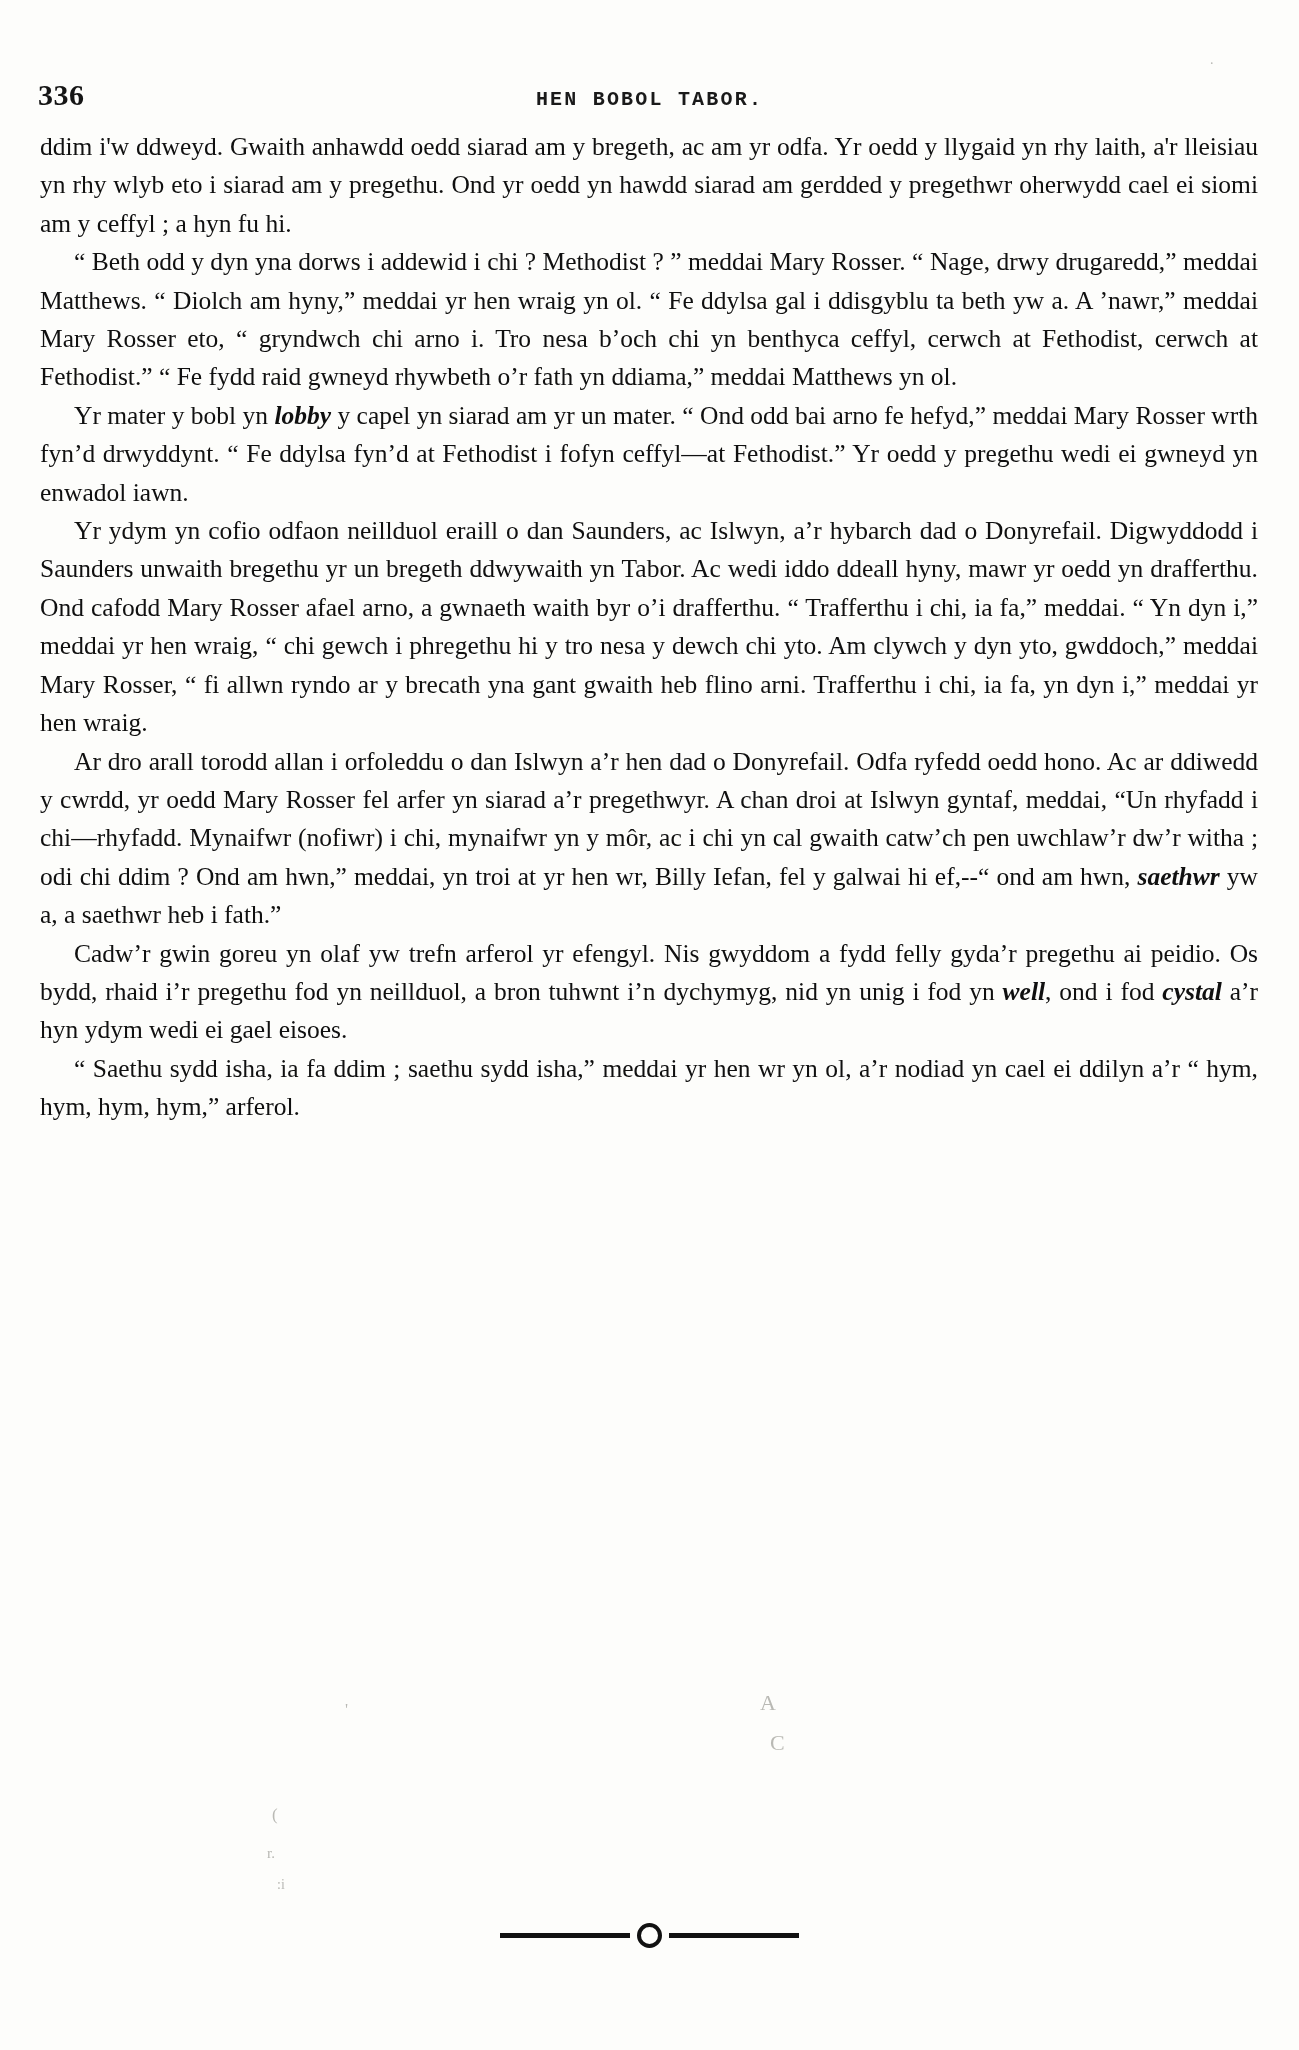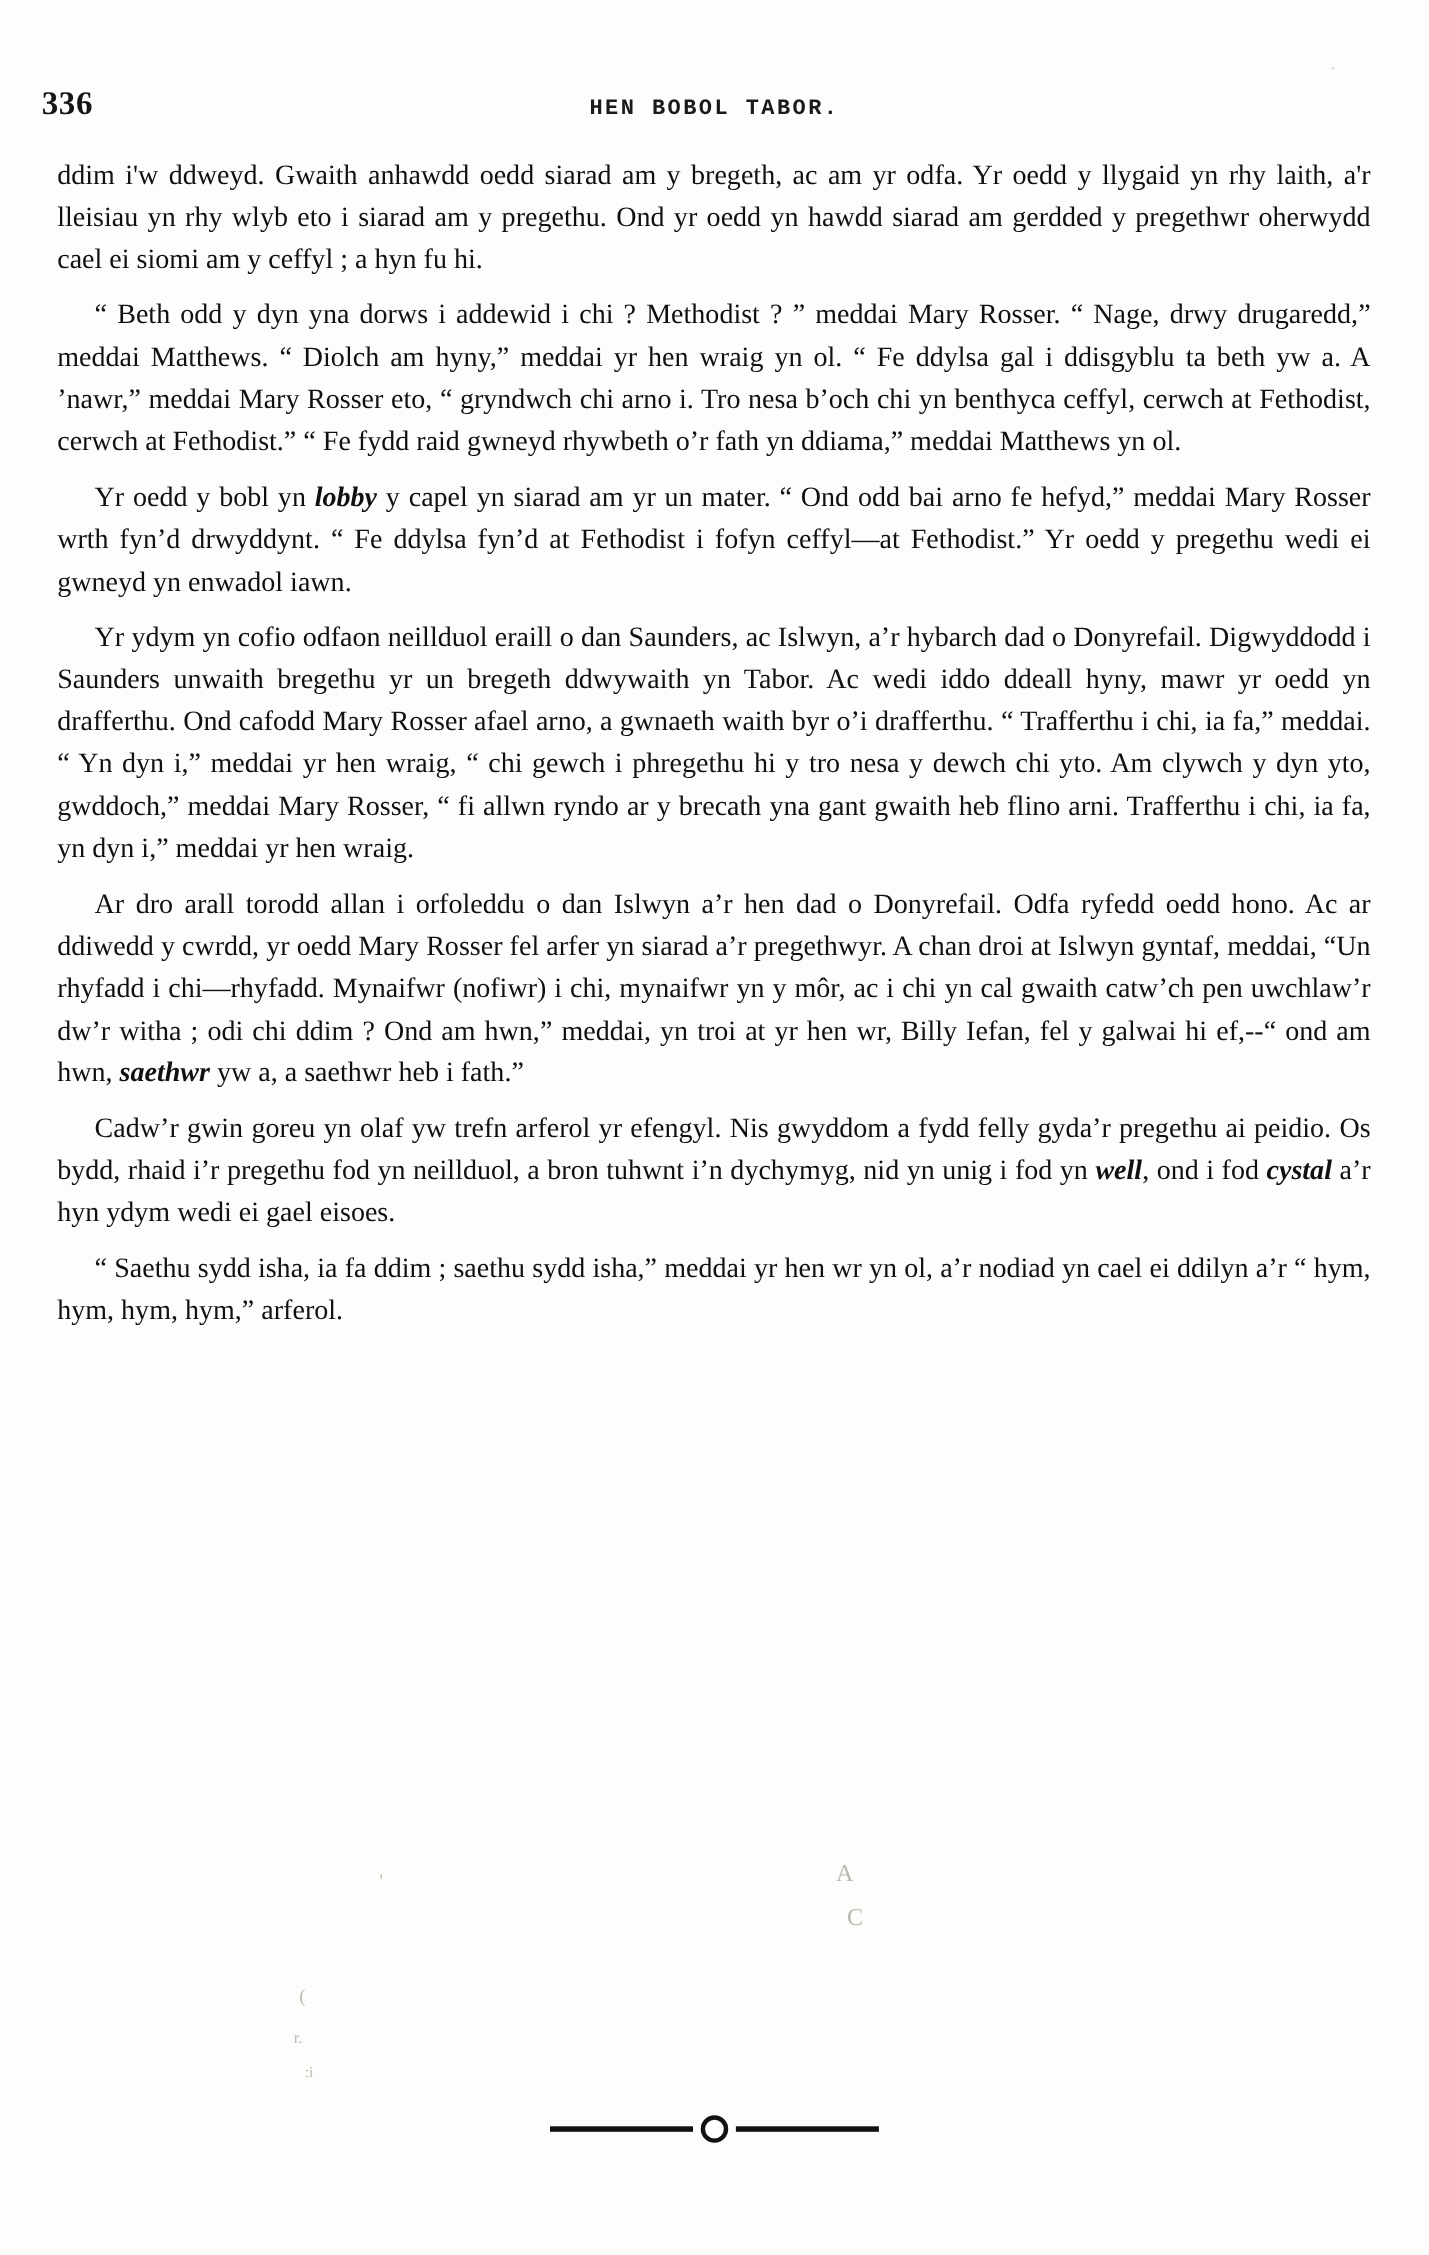--- a/index.html
+++ b/index.html
@@ -58,21 +58,21 @@
     width: 1218px;
     font-size: 25.5px;
     line-height: 38.4px;
     text-align: justify;
     text-justify: inter-word;
     color: #101010;
     font-family: "Liberation Serif", serif;
     -webkit-font-smoothing: none;
   }
   .body-text p {
-    margin: 12px;
+    margin: 0;
     text-indent: 0;
   }
   .body-text p.indent {
     text-indent: 34px;
   }
   .body-text i {
     font-style: italic;
     font-weight: bold;
   }
   .ornament {
@@ -121,21 +121,21 @@
 <div class="page">
 
   <div class="header">
     <div class="folio">336</div>
     <div class="running-head">HEN BOBOL TABOR.</div>
   </div>
 
   <div class="body-text" id="body-text">
       <p><span>ddim i'w ddweyd.   Gwaith anhawdd oedd siarad am y bregeth, ac am yr odfa.   Yr oedd y llygaid yn rhy laith, a'r lleisiau yn rhy wlyb eto i siarad am y pregethu.   Ond yr oedd yn hawdd siarad am gerdded y pregethwr oherwydd cael ei siomi am y ceffyl ; a hyn fu hi.</span></p>
       <p class="indent"><span>“ Beth odd y dyn yna dorws i addewid i chi ?   Methodist ? ” meddai Mary Rosser.   “ Nage, drwy drugaredd,” meddai Matthews.   “ Diolch am hyny,” meddai yr hen wraig yn ol.   “ Fe ddylsa gal i ddisgyblu ta beth yw a.   A ’nawr,” meddai Mary Rosser eto, “ gryndwch chi arno i. Tro nesa b’och chi yn benthyca ceffyl, cerwch at Fethodist, cerwch at Fethodist.”   “ Fe fydd raid gwneyd rhywbeth o’r fath yn ddiama,” meddai Matthews yn ol.</span></p>
-      <p class="indent"><span>Yr oedd y bobl yn </span><i>lobby</i><span> y capel yn siarad am yr un mater.   “ Ond odd bai arno fe hefyd,” meddai Mary Rosser wrth fyn’d drwyddynt. “ Fe ddylsa fyn’d at Fethodist i fofyn ceffyl—at Fethodist.”   Yr oedd y pregethu wedi ei gwneyd yn enwadol iawn.</span></p>
+      <p class="indent"><span>Yr mater y bobl yn </span><i>lobby</i><span> y capel yn siarad am yr un mater.   “ Ond odd bai arno fe hefyd,” meddai Mary Rosser wrth fyn’d drwyddynt. “ Fe ddylsa fyn’d at Fethodist i fofyn ceffyl—at Fethodist.”   Yr oedd y pregethu wedi ei gwneyd yn enwadol iawn.</span></p>
       <p class="indent"><span>Yr ydym yn cofio odfaon neillduol eraill o dan Saunders, ac Islwyn, a’r hybarch dad o Donyrefail.   Digwyddodd i Saunders unwaith bregethu yr un bregeth ddwywaith yn Tabor.   Ac wedi iddo ddeall hyny, mawr yr oedd yn drafferthu.   Ond cafodd Mary Rosser afael arno, a gwnaeth waith byr o’i drafferthu.   “ Trafferthu i chi, ia fa,” meddai.   “ Yn dyn i,” meddai yr hen wraig, “ chi gewch i phregethu hi y tro nesa y dewch chi yto.   Am clywch y dyn yto, gwddoch,” meddai Mary Rosser, “ fi allwn ryndo ar y brecath yna gant gwaith heb flino arni.   Trafferthu i chi, ia fa, yn dyn i,” meddai yr hen wraig.</span></p>
       <p class="indent"><span>Ar dro arall torodd allan i orfoleddu o dan Islwyn a’r hen dad o Donyrefail.   Odfa ryfedd oedd hono.   Ac ar ddiwedd y cwrdd, yr oedd Mary Rosser fel arfer yn siarad a’r pregethwyr.   A chan droi at Islwyn gyntaf, meddai, “Un rhyfadd i chi—rhyfadd.   Mynaifwr (nofiwr) i chi, mynaifwr yn y môr, ac i chi yn cal gwaith catw’ch pen uwchlaw’r dw’r witha ; odi chi ddim ?   Ond am hwn,” meddai, yn troi at yr hen wr, Billy Iefan, fel y galwai hi ef,--“ ond am hwn, </span><i>saethwr</i><span> yw a, a saethwr heb i fath.”</span></p>
       <p class="indent"><span>Cadw’r gwin goreu yn olaf yw trefn arferol yr efengyl.   Nis gwyddom a fydd felly gyda’r pregethu ai peidio.   Os bydd, rhaid i’r pregethu fod yn neillduol, a bron tuhwnt i’n dychymyg, nid yn unig i fod yn </span><i>well</i><span>, ond i fod </span><i>cystal</i><span> a’r hyn ydym wedi ei gael eisoes.</span></p>
       <p class="indent"><span>“ Saethu sydd isha, ia fa ddim ; saethu sydd isha,” meddai yr hen wr yn ol, a’r nodiad yn cael ei ddilyn a’r “ hym, hym, hym, hym,” arferol.</span></p>
     </div>
 
   <div class="ornament">
     <span class="rule"></span>
     <span class="ring"></span>
     <span class="rule"></span>

